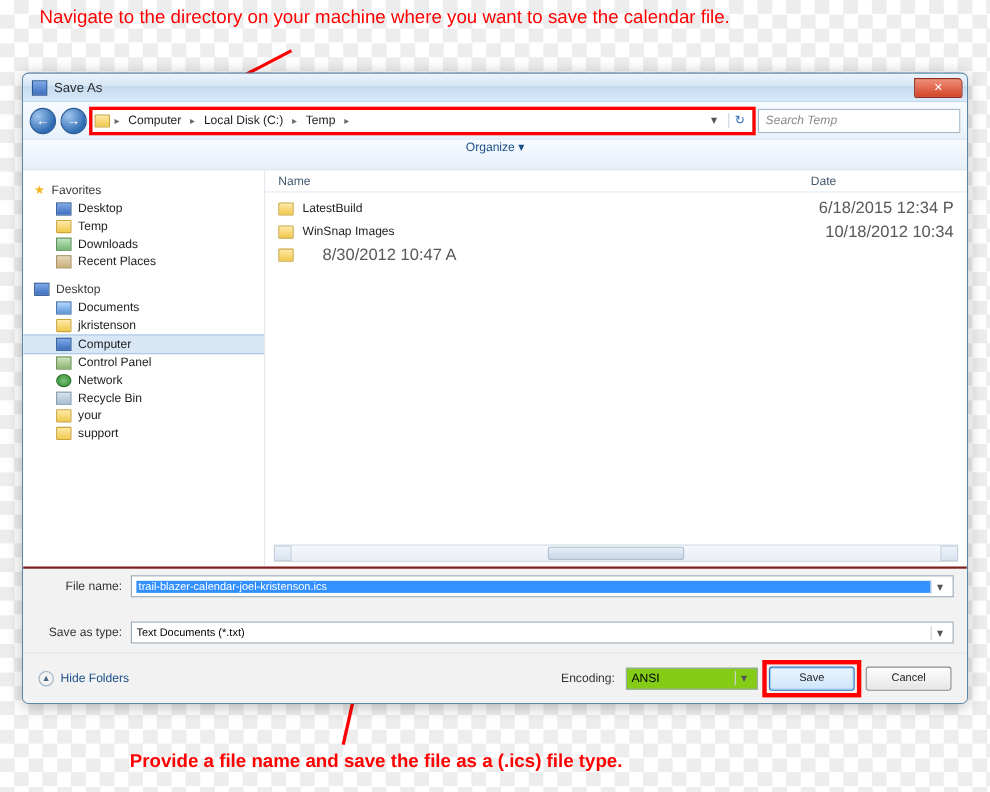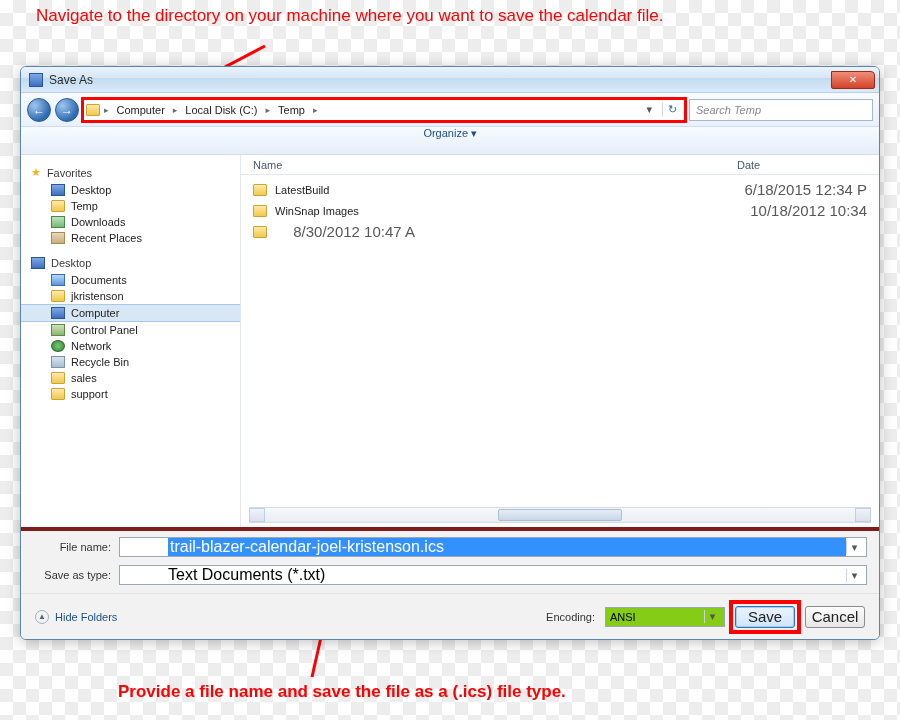--- a/index.html
+++ b/index.html
@@ -204,35 +204,35 @@
   .hscroll::after{ right:-1px; }
   .hscroll .thumb{
     position:absolute; left:40%; width:20%; top:1px; bottom:1px;
     background:linear-gradient(#e5edf7,#c9d7e7);
     border:1px solid #aebecf;
     border-radius:2px;
   }
   
   .fieldbar{
     background:#f2f2f2;
-    border-top:4px solid #7f1d1d;
+    border-top:2px solid #7f1d1d;
     padding:6px 12px 8px;
     display:grid;
     grid-template-columns: 86px 1fr;
-    row-gap:8px;
+    row-gap:22px;
     align-items:center;
     position:relative;
   }
   .fieldbar label{ text-align:right; padding-right:8px; color:#333;}
   .combo{
     height:20px; background:#fff; border:1px solid #9aa7b5;
     display:flex; align-items:center; padding:0 4px;
     position:relative;
   }
-  .combo .val{ flex:1; overflow:hidden; white-space:nowrap; font-size:16px;margin-left:44px;}
+  .combo .val{ flex:1; overflow:hidden; white-space:nowrap; font-size:10px;}
   .combo .val.sel{ background:#3390ff; color:#fff; padding:0 2px;}
   .combo .dd{ width:16px; text-align:center; color:#555; border-left:1px solid #cbd3dc;}
   
   .actionbar{
     height:46px;
     background:#f2f2f2;
     border-top:1px solid #e2e2e2;
     display:flex; align-items:center;
     padding:0 14px;
     gap:10px;
@@ -245,25 +245,25 @@
     display:flex;align-items:center;justify-content:center;font-size:8px;color:#4a6785;
   }
   .spacer{flex:1;}
   .enc-label{ color:#333; }
   .enc-combo{
     width:120px;height:20px;background:#84cc16;border:1px solid #9aa7b5;
     display:flex;align-items:center;padding:0 4px;
   }
   .enc-combo .dd{margin-left:auto;width:16px;text-align:center;color:#555;border-left:1px solid #cbd3dc;}
   .btn{
-    width:60px; height:22px;
+    width:78px; height:22px;
     background:linear-gradient(#fdfdfd,#e6e6e6);
     border:1px solid #8c8c8c;
     border-radius:3px;
-    font-size:15px;
+    font-size:10px;
     display:flex;align-items:center;justify-content:center;
     color:#222;
   }
   .btn.primary{
     border:1px solid #2f74bd;
     background:linear-gradient(#eaf4ff,#cfe5fb);
     box-shadow: inset 0 0 0 1px #a9cdee;
   }
   .red-box-save{
     position:relative;
@@ -389,21 +389,21 @@
         <div class="side-item">
             <span class="ico net"></span>
             <span>Network</span>
           </div>
         <div class="side-item">
             <span class="ico bin"></span>
             <span>Recycle Bin</span>
           </div>
         <div class="side-item">
             <span class="ico folder"></span>
-            <span>sales</span>
+            <span>your</span>
           </div>
         <div class="side-item">
             <span class="ico folder"></span>
             <span>support</span>
           </div>
       </div>
     </div>
 
     <div class="filepane">
       <div class="cols">

